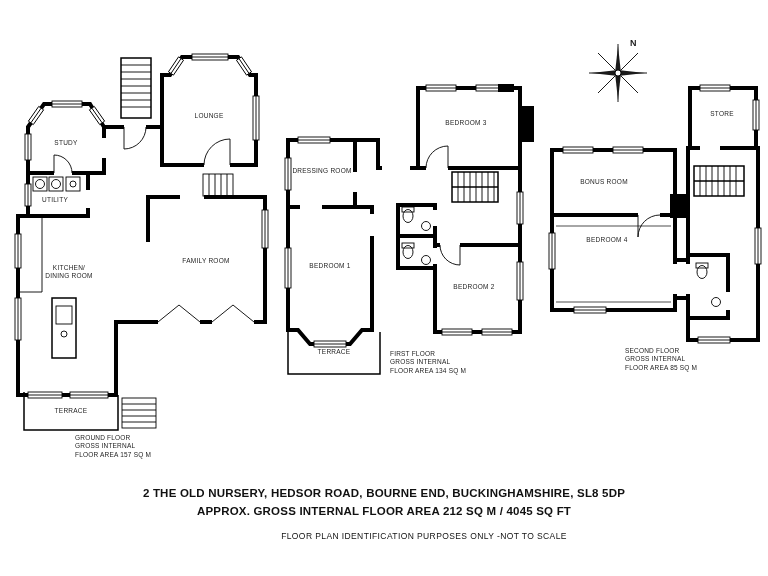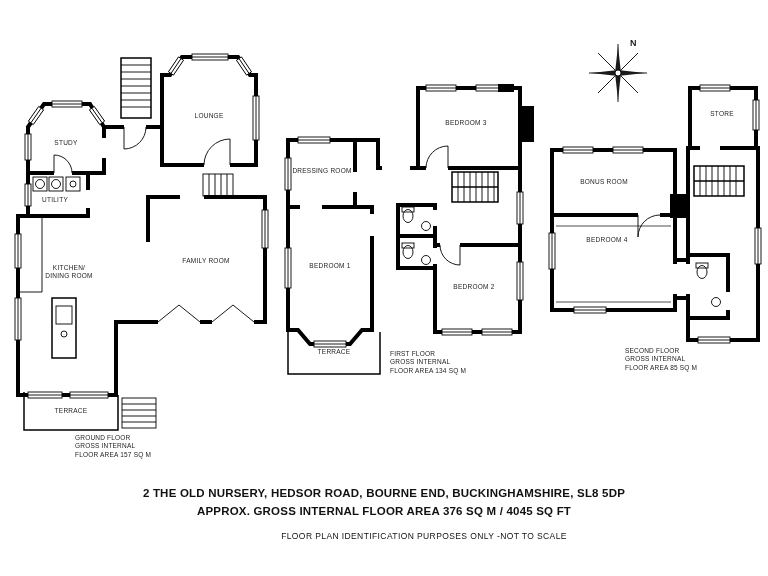--- a/index.html
+++ b/index.html
@@ -276,15 +276,15 @@
 FLOOR AREA 134 SQ M</div>
 
   <div class="room-label" style="left:604px;top:182px;">BONUS ROOM</div>
   <div class="room-label" style="left:607px;top:240px;">BEDROOM 4</div>
   <div class="room-label" style="left:722px;top:114px;">STORE</div>
   <div class="floor-label" style="left:625px;top:347px;">SECOND FLOOR
 GROSS INTERNAL
 FLOOR AREA 85 SQ M</div>
 
   <div class="footer-line addr">2 THE OLD NURSERY, HEDSOR ROAD, BOURNE END, BUCKINGHAMSHIRE, SL8 5DP</div>
-  <div class="footer-line area">APPROX. GROSS INTERNAL FLOOR AREA 376 SQ M / 4045 SQ FT</div>
+  <div class="footer-line area">APPROX. GROSS INTERNAL FLOOR AREA 212 SQ M / 4045 SQ FT</div>
   <div class="footer-line disc">FLOOR PLAN IDENTIFICATION PURPOSES ONLY -NOT TO SCALE</div>
 </div>
 
 </body></html>

